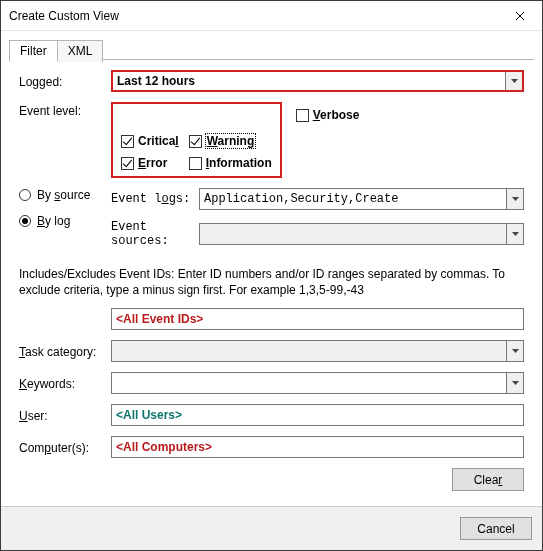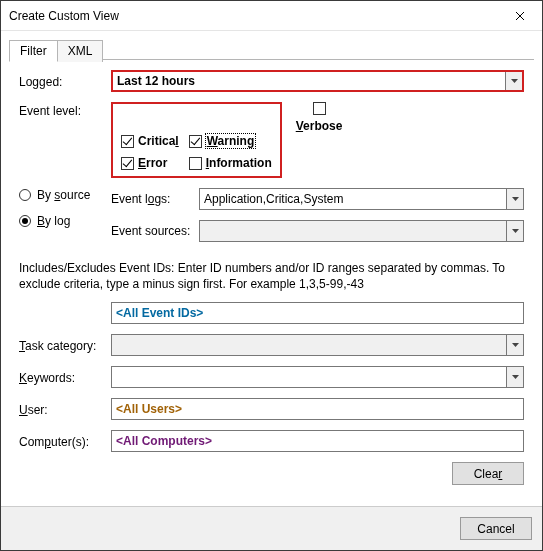--- a/index.html
+++ b/index.html
@@ -126,21 +126,21 @@
   
   .radio { display:flex; align-items:center; gap:6px; margin-bottom:12px; cursor:pointer; }
   .rcircle {
     width:12px; height:12px; border:1px solid #333; border-radius:50%;
     display:flex; align-items:center; justify-content:center; background:#fff;
   }
   .rcircle.on::after { content:""; width:6px; height:6px; background:#000; border-radius:50%; }
 
   .radio-block { display:flex; }
   .radio-col { width:92px; flex-shrink:0; }
-  .radio-fields { flex:1; }
+  .radio-fields { flex:1;font-family:Liberation Mono, monospace; }
   .sub-row { display:flex; align-items:center; margin-bottom:10px; }
   .sub-label { width:88px; flex-shrink:0; }
 
   .info-text { margin: 8px 0 10px 0; line-height:1.35; }
 
   .clear-row { display:flex; justify-content:flex-end; margin-top:8px; }
   .btn {
     min-width: 72px; height:23px;
     border:1px solid #999; background:#e1e1e1;
     font:inherit; cursor:pointer; padding:0 12px;
@@ -207,21 +207,21 @@
             <div class="check">
               <span class="cbox checked"></span>
               <span><span class="ul">E</span>rror</span>
             </div>
             <div class="check">
               <span class="cbox"></span>
               <span><span class="ul">I</span>nformation</span>
             </div>
           </div>
         </div>
-        <div class="check" style="flex-direction:column;">
+        <div class="check" style="margin-top:6px;">
           <span class="cbox"></span>
           <span><span class="ul">V</span>erbose</span>
         </div>
       </div>
     </div>
 
     <div class="radio-block">
       <div class="radio-col">
         <div class="radio">
           <span class="rcircle"></span>
@@ -230,21 +230,21 @@
         <div class="radio">
           <span class="rcircle on"></span>
           <span><span class="ul">B</span>y log</span>
         </div>
       </div>
       <div class="radio-fields">
         <div class="sub-row">
           <div class="sub-label">Event l<span class="ul">o</span>gs:</div>
           <div style="flex:1;">
             <div class="dropdown">
-              <span class="dd-text">Application,Critica,System</span>
+              <span class="dd-text">Application,Security,Create</span>
               <span class="dd-arrow">
                   <svg viewBox="0 0 7 4">
                     <path d="M0 0 L3.5 4 L7 0 Z" fill="#444"></path>
                   </svg>
                 </span>
             </div>
           </div>
         </div>
         <div class="sub-row">
           <div class="sub-label">Event sources:</div>
@@ -260,21 +260,21 @@
           </div>
         </div>
       </div>
     </div>
 
     <div class="info-text">Includes/Excludes Event IDs: Enter ID numbers and/or ID ranges separated by commas. To exclude criteria, type a minus sign first. For example 1,3,5-99,-43</div>
 
     <div class="row">
       <div class="label-col"></div>
       <div class="field-col">
-        <input type="text" style="color: #0369a1;" placeholder="&lt;All Event IDs&gt;" value="&lt;All Event IDs&gt;">
+        <input type="text" style="color: #b91c1c;" placeholder="&lt;All Event IDs&gt;" value="&lt;All Event IDs&gt;">
       </div>
     </div>
 
     <div class="row">
       <div class="label-col"><span class="ul">T</span>ask category:</div>
       <div class="field-col">
         <div class="dropdown disabled">
           <span class="dd-text"></span>
           <span class="dd-arrow">
               <svg viewBox="0 0 7 4">
@@ -295,28 +295,28 @@
                 <path d="M0 0 L3.5 4 L7 0 Z" fill="#444"></path>
               </svg>
             </span>
         </div>
       </div>
     </div>
 
     <div class="row">
       <div class="label-col"><span class="ul">U</span>ser:</div>
       <div class="field-col">
-        <input type="text" style="color: #a16207;" placeholder="&lt;All Users&gt;" value="&lt;All Users&gt;">
+        <input type="text" style="color: #0f766e;" placeholder="&lt;All Users&gt;" value="&lt;All Users&gt;">
       </div>
     </div>
 
     <div class="row">
       <div class="label-col">Com<span class="ul">p</span>uter(s):</div>
       <div class="field-col">
-        <input type="text" style="color: #701a75;" placeholder="&lt;All Computers&gt;" value="&lt;All Computers&gt;">
+        <input type="text" style="color: #b91c1c;" placeholder="&lt;All Computers&gt;" value="&lt;All Computers&gt;">
       </div>
     </div>
 
     <div class="clear-row">
       <button class="btn">Clea<span class="ul">r</span></button>
     </div>
 
   </div>
 </div>
 

